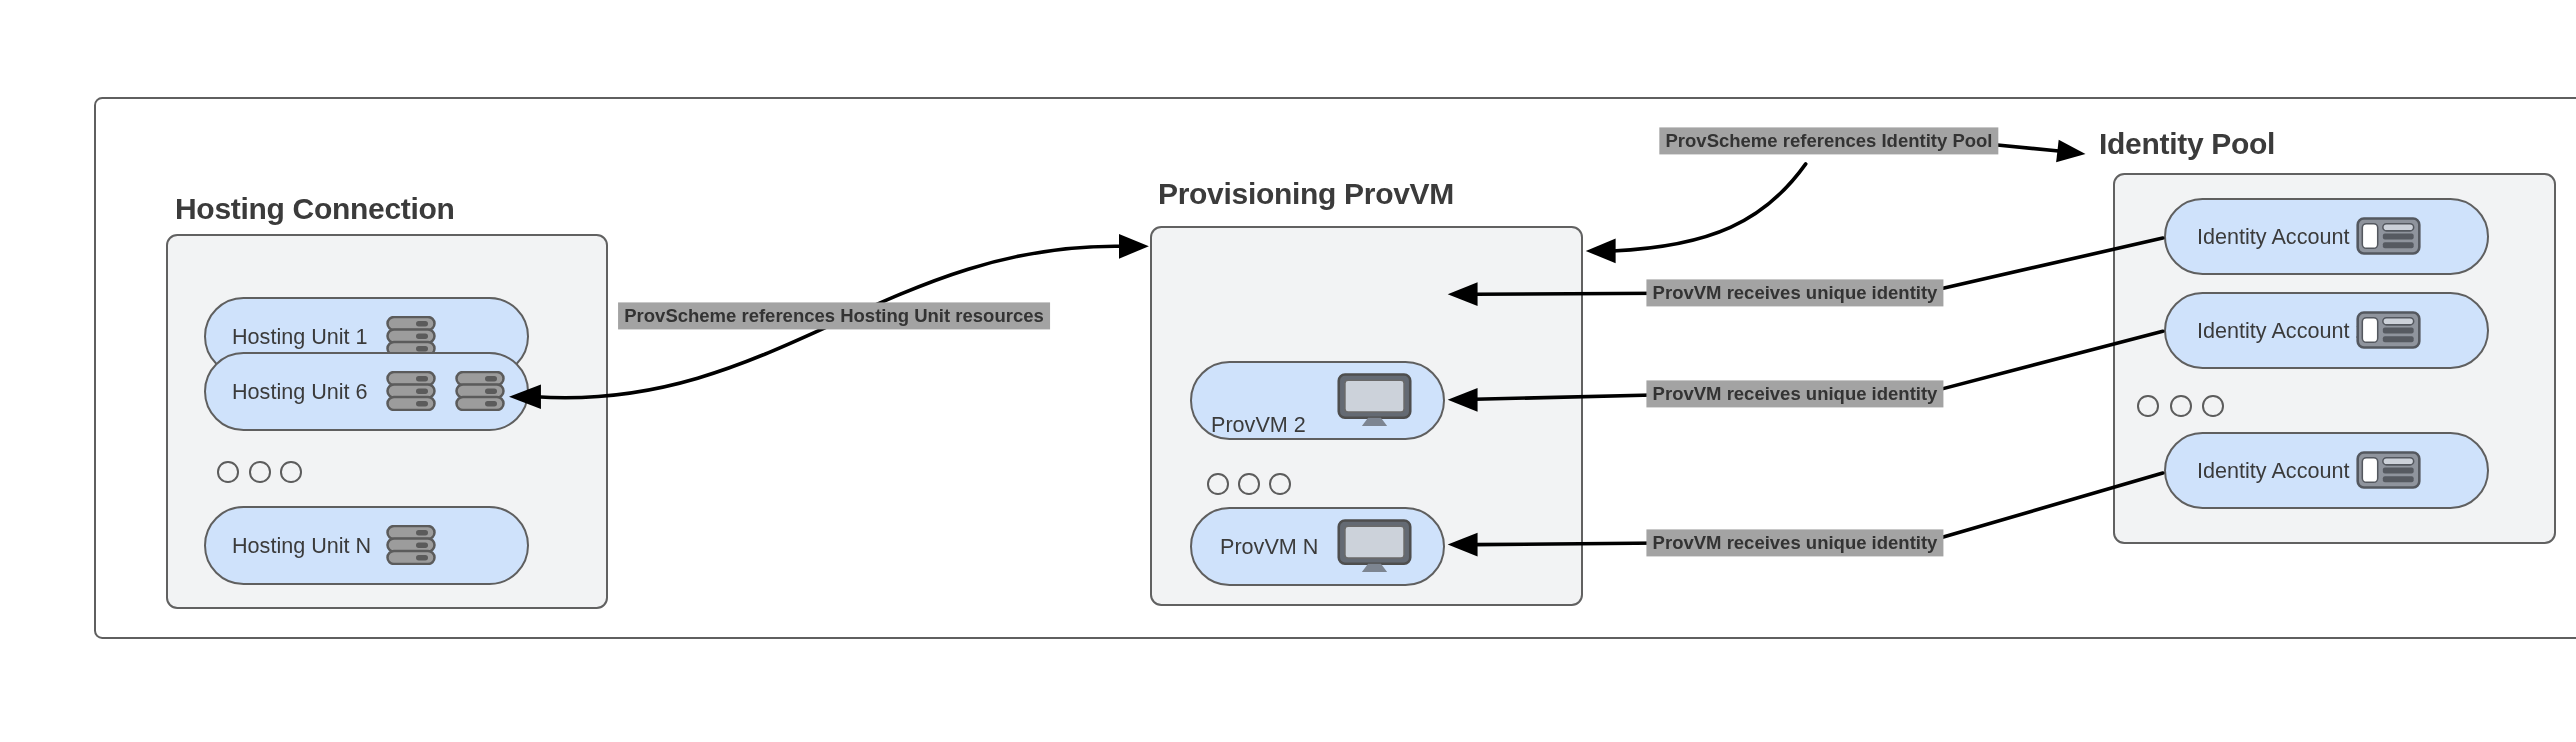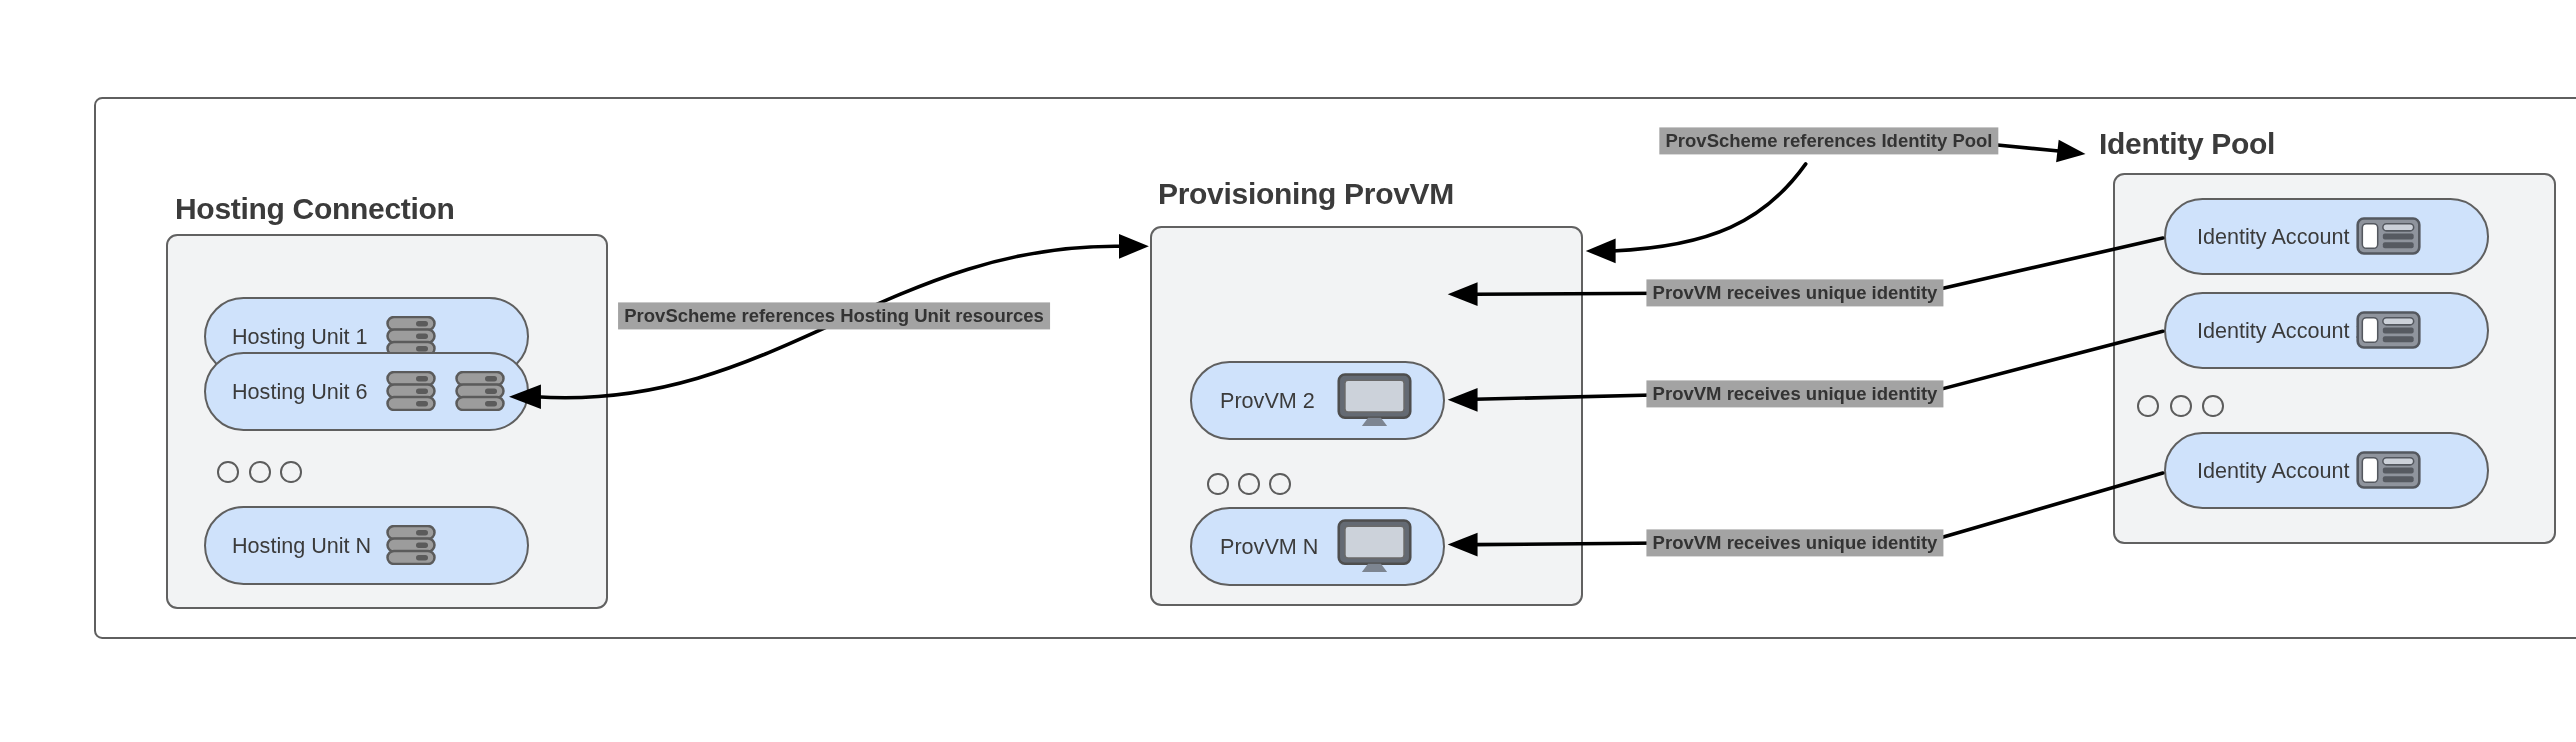--- a/index.html
+++ b/index.html
@@ -92,21 +92,21 @@
       </span>
     </div>
   </div>
 
   <div class="layer">
     <div class="group-title" style="left:1158px;top:177px;">Provisioning ProvVM</div>
     <div class="group-box" style="left:1150px;top:226px;width:433px;height:380px;"></div>
 
 
     <div class="pill vm" style="left:1190px;top:361px;">
-      <span class="pill-label" style="left:28px;">ProvVM 2</span>
+      <span class="pill-label" style="left:19px;margin-top:24px;">ProvVM 2</span>
       <span class="icon" style="left:145px;top:9.8px;">
         <svg width="75" height="54" viewBox="0 0 145 105">
           <rect x="3" y="3" width="139" height="84" rx="12" fill="#646a73" stroke="#4e4e4e" stroke-width="5"></rect>
           <rect x="15" y="14" width="115" height="62" rx="6" fill="#ccd2da" stroke="#6a6a6a" stroke-width="3"></rect>
           <path d="M 60 87 L 85 87 L 97 103 L 48 103 Z" fill="#7d8591"></path>
         </svg>
       </span>
     </div>
 
     <span class="dot" style="left:1207px;top:473px;"></span>

